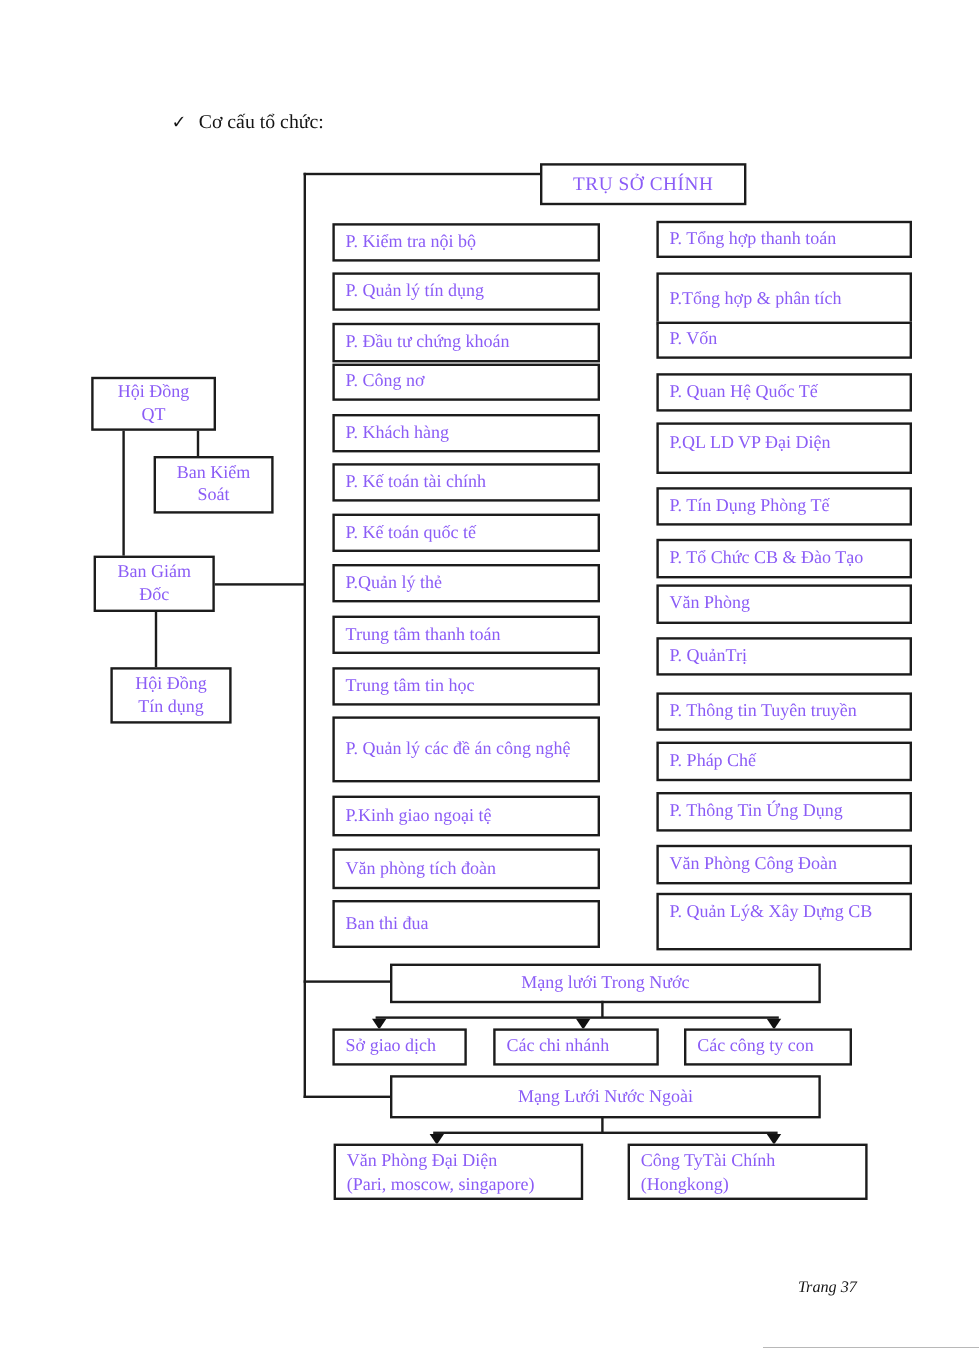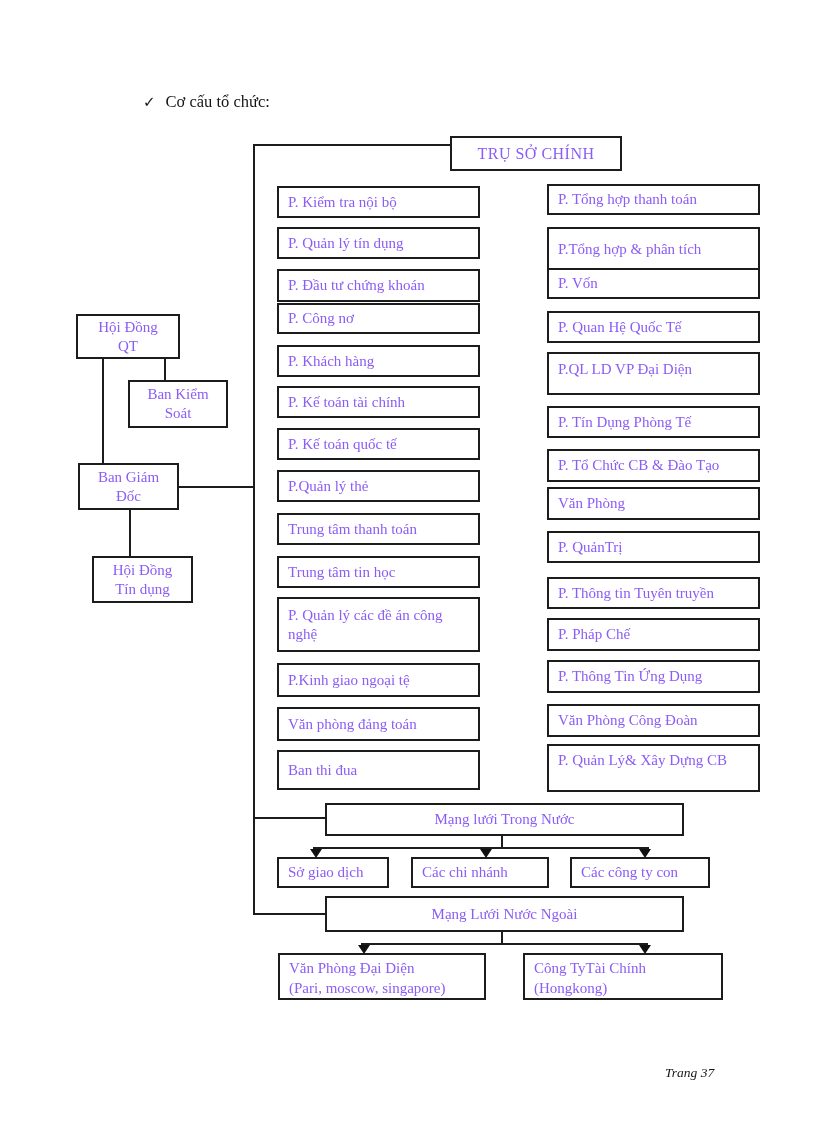--- a/index.html
+++ b/index.html
@@ -9,21 +9,21 @@
     font-family:"Liberation Serif","DejaVu Serif",serif; color:#151515;
   }
   .heading { position:absolute; left:143px; top:92px; font-size:16.5px; }
   .heading .chk { display:inline-block; margin-right:10px; font-family:"DejaVu Sans",sans-serif; font-size:15px; }
   .box {
     position:absolute; box-sizing:border-box; background:#fff;
     border:2px solid #1c1c1c; display:flex; align-items:center;
     font-size:15px; line-height:1.25; color:#8b5cf6;
   }
   .dept { padding:2px 4px 2px 9px; }
-  .col-l { left:277px; width:203px; }
+  .col-l { left:277px; width:223px; }
   .col-r { left:547px; width:213px; }
   .center { justify-content:center; text-align:center; padding-left:0; }
   .pre { white-space:pre-line; }
   .top-align { align-items:flex-start; }
   .root-box { font-size:16px; letter-spacing:0.5px; }
   .hline, .vline { position:absolute; background:#1c1c1c; }
   .hline { height:2px; } .vline { width:2px; }
   .arrow {
     position:absolute; width:0; height:0;
     border-left:6px solid transparent; border-right:6px solid transparent;
@@ -64,21 +64,21 @@
   <div class="box dept col-l" style="top:269px; height:33px;">P. Đầu tư chứng khoán</div>
   <div class="box dept col-l" style="top:303px; height:31px;">P. Công nơ</div>
   <div class="box dept col-l" style="top:345px; height:32px;">P. Khách hàng</div>
   <div class="box dept col-l" style="top:386px; height:32px;">P. Kế toán tài chính</div>
   <div class="box dept col-l" style="top:428px; height:32px;">P. Kế toán quốc tế</div>
   <div class="box dept col-l" style="top:470px; height:32px;">P.Quản lý thẻ</div>
   <div class="box dept col-l" style="top:513px; height:32px;">Trung tâm thanh toán</div>
   <div class="box dept col-l" style="top:556px; height:32px;">Trung tâm tin học</div>
   <div class="box dept col-l" style="top:597px; height:55px;">P. Quản lý các đề án công nghệ</div>
   <div class="box dept col-l" style="top:663px; height:34px;">P.Kinh giao ngoại tệ</div>
-  <div class="box dept col-l" style="top:707px; height:34px;">Văn phòng đảng toán</div>
+  <div class="box dept col-l" style="top:707px; height:34px;">Văn phòng tích đoàn</div>
   <div class="box dept col-l" style="top:750px; height:40px;">Ban thi đua</div>
 
   <div class="box dept col-r" style="top:184px; height:31px;">P. Tổng hợp thanh toán</div>
   <div class="box dept col-r" style="top:227px; height:44px;">P.Tổng hợp &amp; phân tích</div>
   <div class="box dept col-r" style="top:268px; height:31px;">P. Vốn</div>
   <div class="box dept col-r" style="top:311px; height:32px;">P. Quan Hệ Quốc Tế</div>
   <div class="box dept col-r top-align" style="top:352px; height:43px; padding-top:6px;">P.QL LD VP Đại Diện</div>
   <div class="box dept col-r" style="top:406px; height:32px;">P. Tín Dụng Phòng Tế</div>
   <div class="box dept col-r" style="top:449px; height:33px;">P. Tổ Chức CB &amp; Đào Tạo</div>
   <div class="box dept col-r" style="top:487px; height:33px;">Văn Phòng</div>

